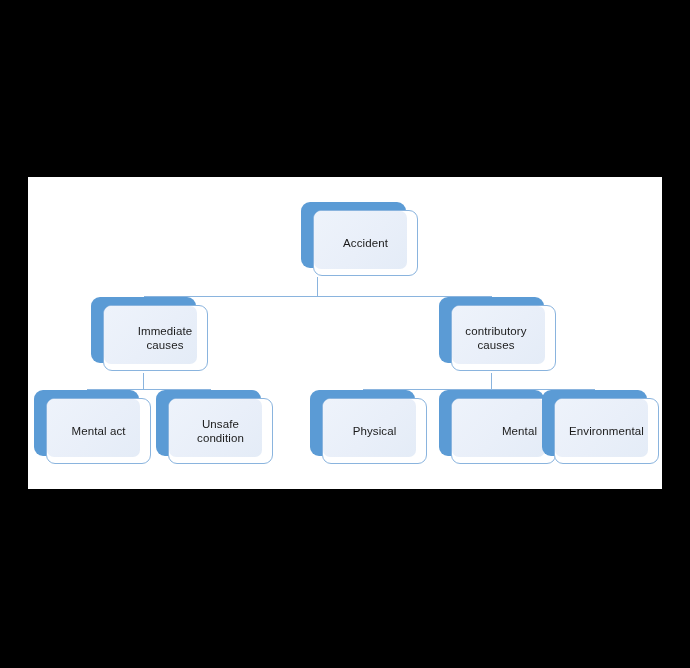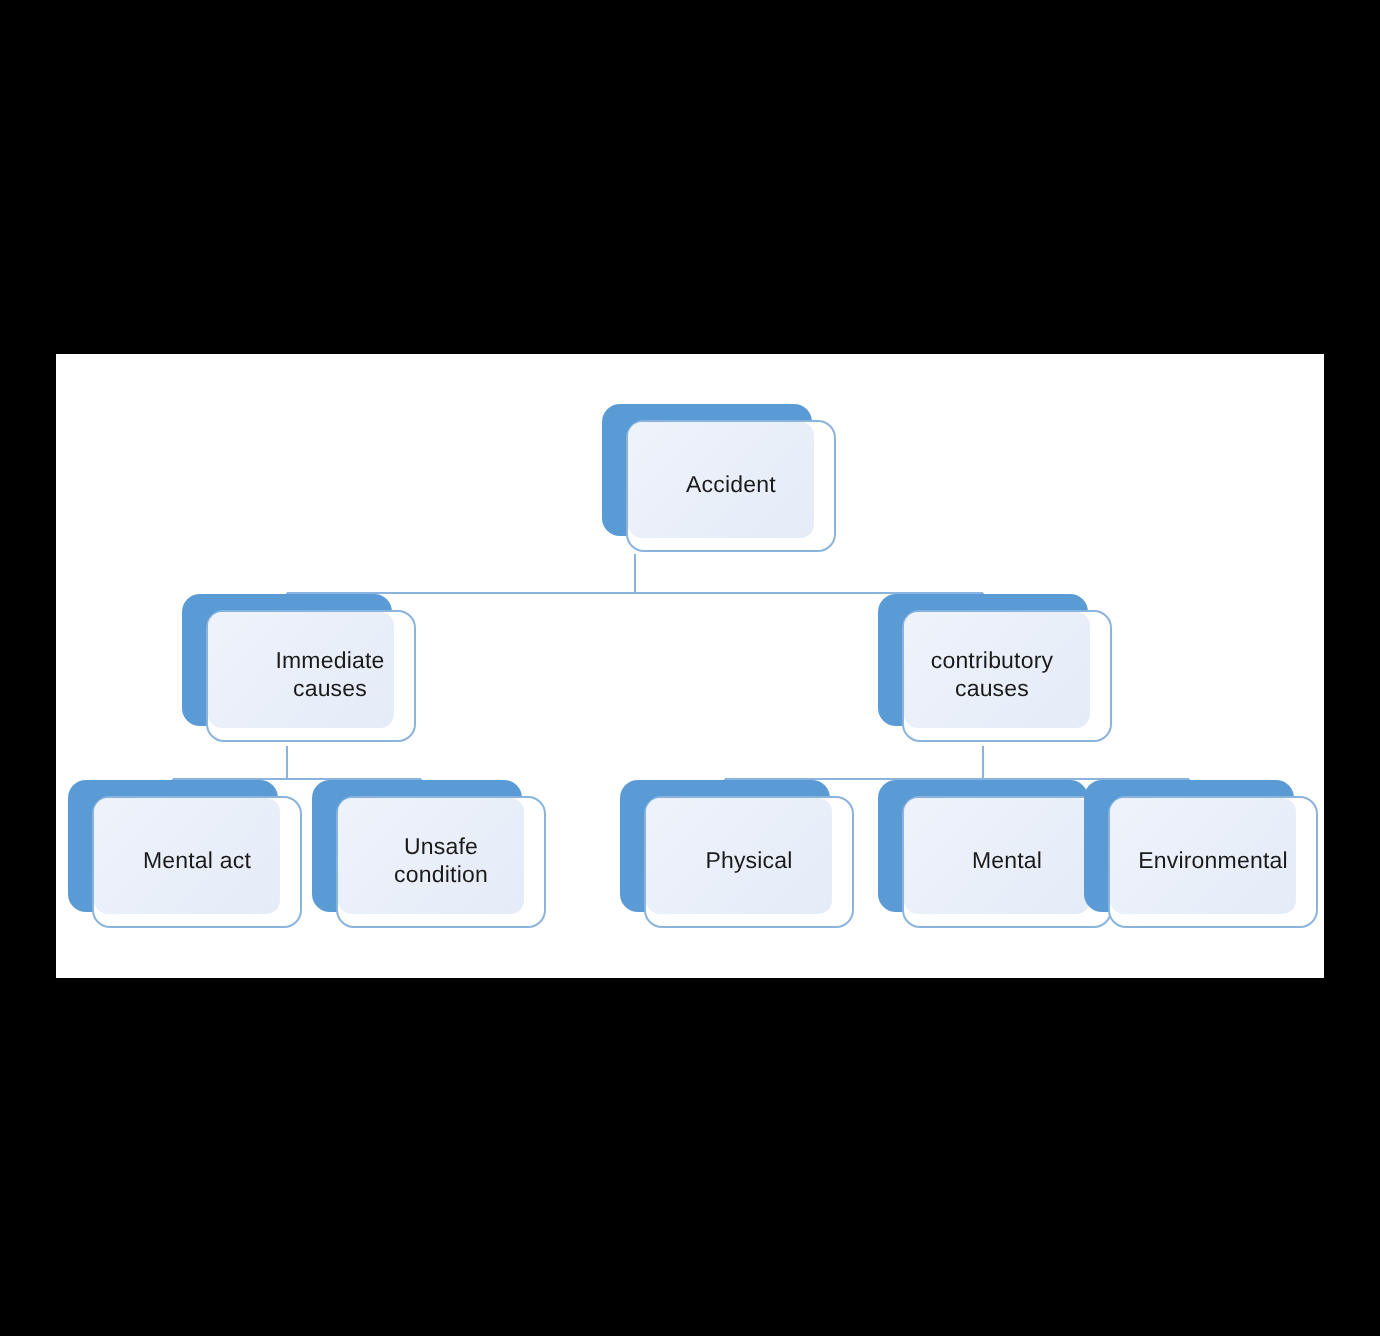--- a/index.html
+++ b/index.html
@@ -151,21 +151,21 @@
       <div class="tint" style="left:0px; top:0px; width:93px; height:58px;"></div>
     </div>
     <div class="label" style="left:12px; top:8px; width:105px; height:66px;">Physical</div>
   </div>
 
   <div class="node" style="left:411px; top:213px; width:130px; height:80px;">
     <div class="plate" style="width:105px; height:66px;"></div>
     <div class="card" style="left:12px; top:8px; width:105px; height:66px;">
       <div class="tint" style="left:0px; top:0px; width:93px; height:58px;"></div>
     </div>
-    <div class="label" style="left:12px; top:8px; width:105px; height:66px;">Mental</div>
+    <div class="label" style="left:12px; top:8px; width:105px; height:66px;padding-left:16px;">Mental</div>
   </div>
 
   <div class="node" style="left:514px; top:213px; width:130px; height:80px;">
     <div class="plate" style="width:105px; height:66px;"></div>
     <div class="card" style="left:12px; top:8px; width:105px; height:66px;">
       <div class="tint" style="left:0px; top:0px; width:93px; height:58px;"></div>
     </div>
     <div class="label" style="left:12px; top:8px; width:105px; height:66px;">Environmental</div>
   </div>
 

